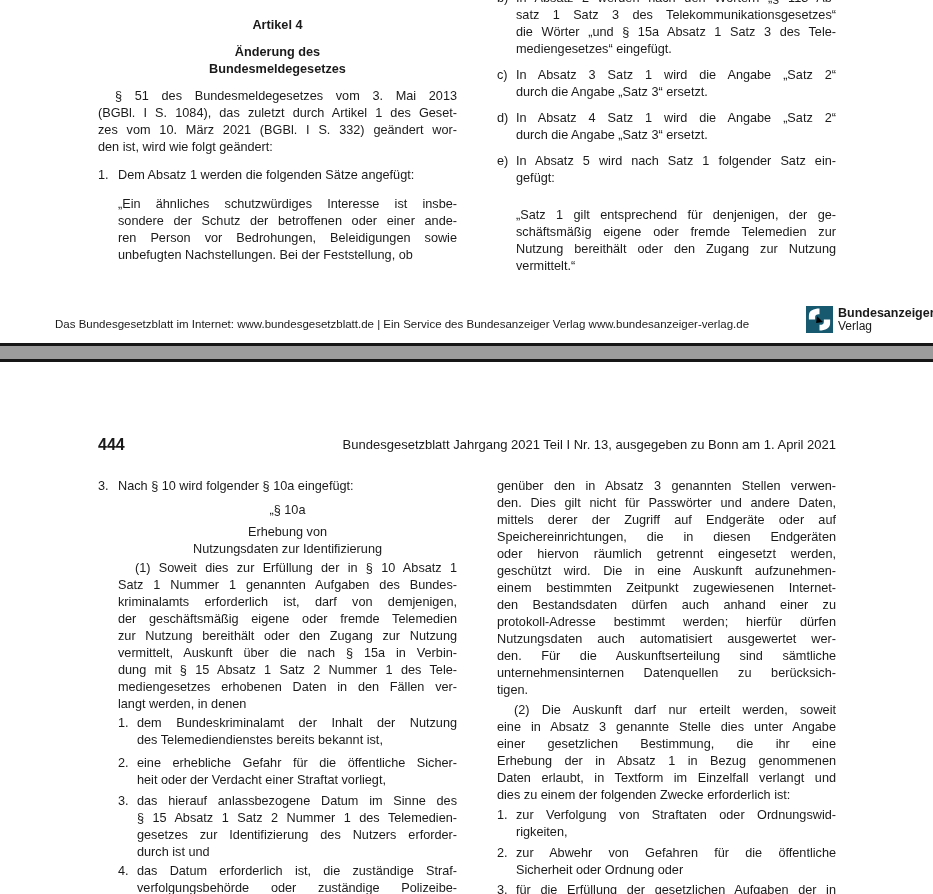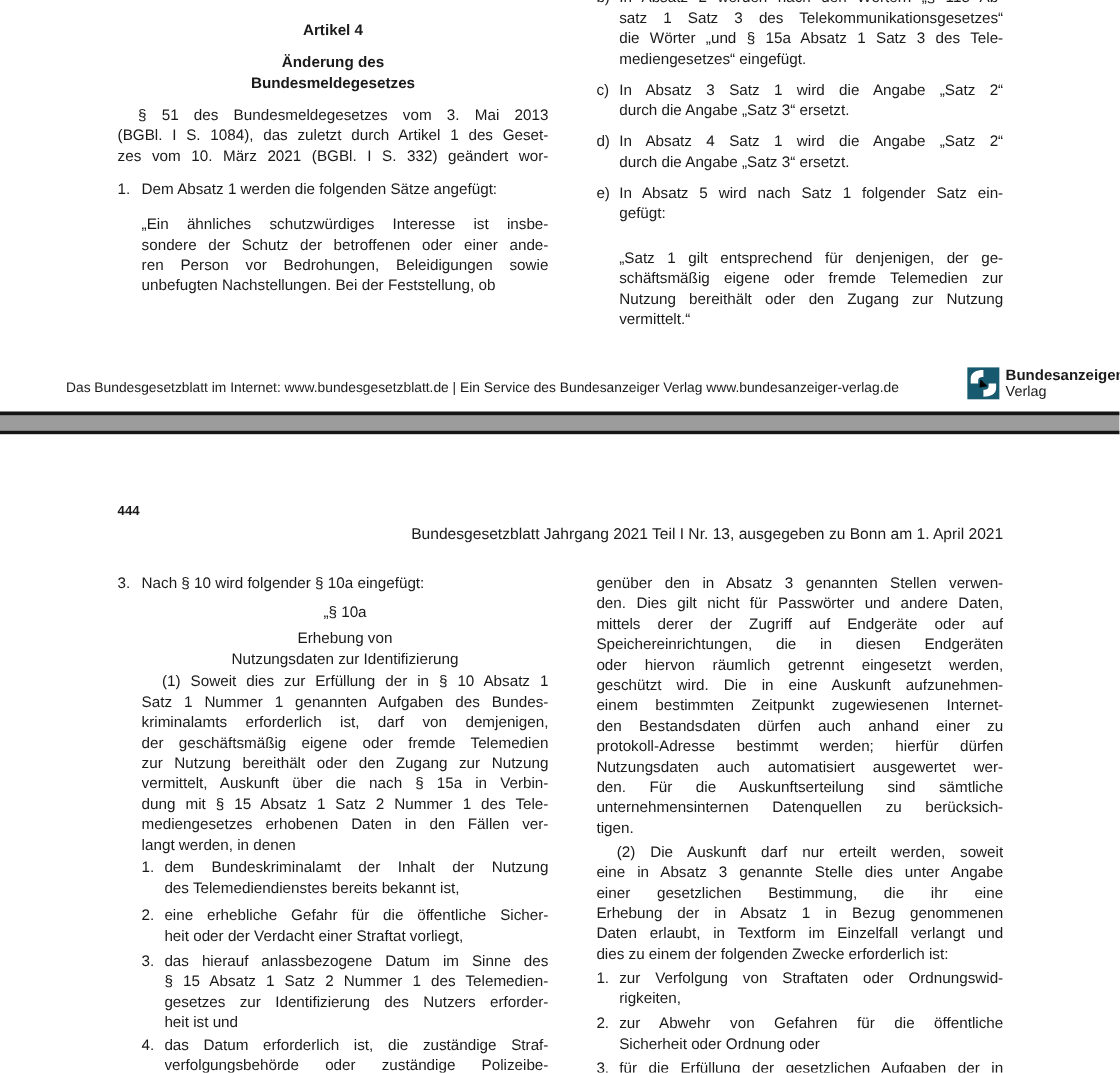--- a/index.html
+++ b/index.html
@@ -51,40 +51,41 @@
   .publisher {
     position:absolute; left:806px; top:306px; display:flex; align-items:flex-start;
     color:var(--logo_teal,#17596f);
   }
   .publisher svg { display:block; }
   .publisher .ptxt { margin-left:5px; padding-top:1px; color:var(--text,#1a1a1a); }
   .publisher .pname { font-weight:bold; font-size:12.5px; line-height:13px; }
   .publisher .psub  { font-size:12px; line-height:13px; }
 
   
-  .p2-number { position:absolute; left:98px; top:58px; font-weight:bold; font-size:11px; }
+  .p2-number { position:absolute; left:98px; top:74px; font-weight:bold; font-size:16px; }
   .p2-title  { position:absolute; left:98px; top:75px; width:738px; text-align:right; font-size:13px; }
 </style>
 </head>
 <body>
 
 <div class="page" id="page1">
 
   <div class="col" style="left:98px; top:17px;">
     <div class="ctr b mb10">
         <div class="ln">Artikel 4</div>
       </div>
     <div class="ctr b mb10">
         <div class="ln">Änderung des</div>
         <div class="ln">Bundesmeldegesetzes</div>
       </div>
     <div class="just fi mb11">
         <div class="ln j">§ 51 des Bundesmeldegesetzes vom 3. Mai 2013</div>
         <div class="ln j">(BGBl. I S. 1084), das zuletzt durch Artikel 1 des Geset-</div>
         <div class="ln j">zes vom 10. März 2021 (BGBl. I S. 332) geändert wor-</div>
+        <div class="ln">den ist, wird wie folgt geändert:</div>
       </div>
     <div class="li mb12">
       <span class="mk">1.</span>
       <div class="just">
           <div class="ln">Dem Absatz 1 werden die folgenden Sätze angefügt:</div>
         </div>
     </div>
     <div class="ind just">
         <div class="ln j">„Ein ähnliches schutzwürdiges Interesse ist insbe-</div>
         <div class="ln j">sondere der Schutz der betroffenen oder einer ande-</div>
@@ -197,21 +198,21 @@
             <div class="ln j">eine erhebliche Gefahr für die öffentliche Sicher-</div>
             <div class="ln">heit oder der Verdacht einer Straftat vorliegt,</div>
           </div>
       </div>
       <div class="li li19 mb2">
         <span class="mk">3.</span>
         <div class="just">
             <div class="ln j">das hierauf anlassbezogene Datum im Sinne des</div>
             <div class="ln j">§ 15 Absatz 1 Satz 2 Nummer 1 des Telemedien-</div>
             <div class="ln j">gesetzes zur Identifizierung des Nutzers erforder-</div>
-            <div class="ln">heit ist und</div>
+            <div class="ln">durch ist und</div>
           </div>
       </div>
       <div class="li li19">
         <span class="mk">4.</span>
         <div class="jall">
             <div class="ln j">das Datum erforderlich ist, die zuständige Straf-</div>
             <div class="ln j">verfolgungsbehörde oder zuständige Polizeibe-</div>
           </div>
       </div>
     </div>

